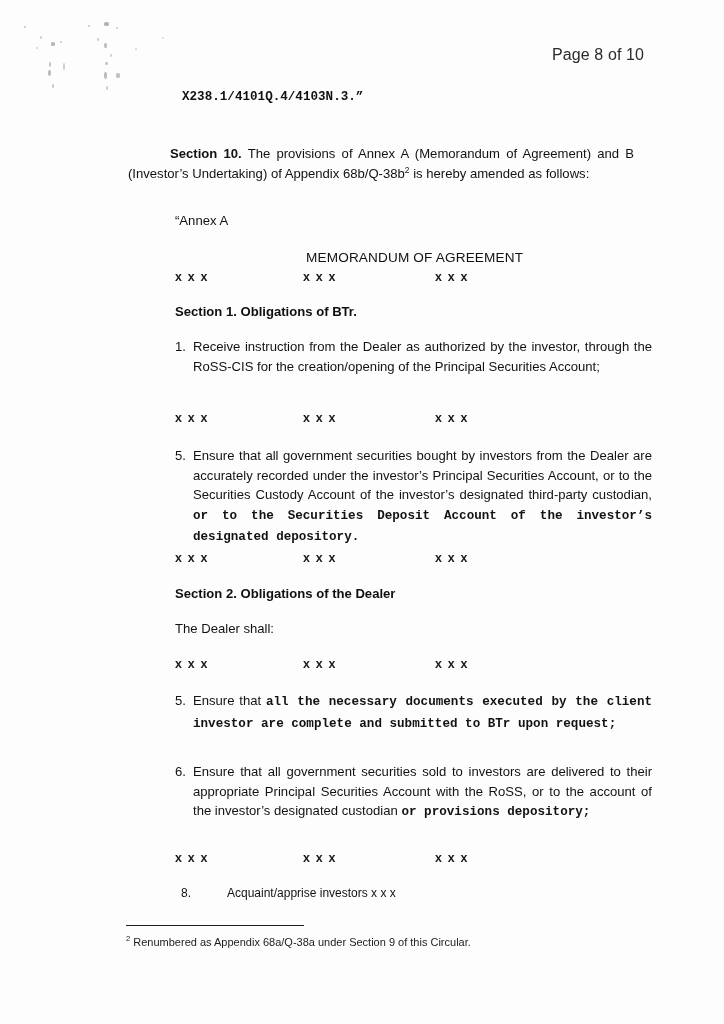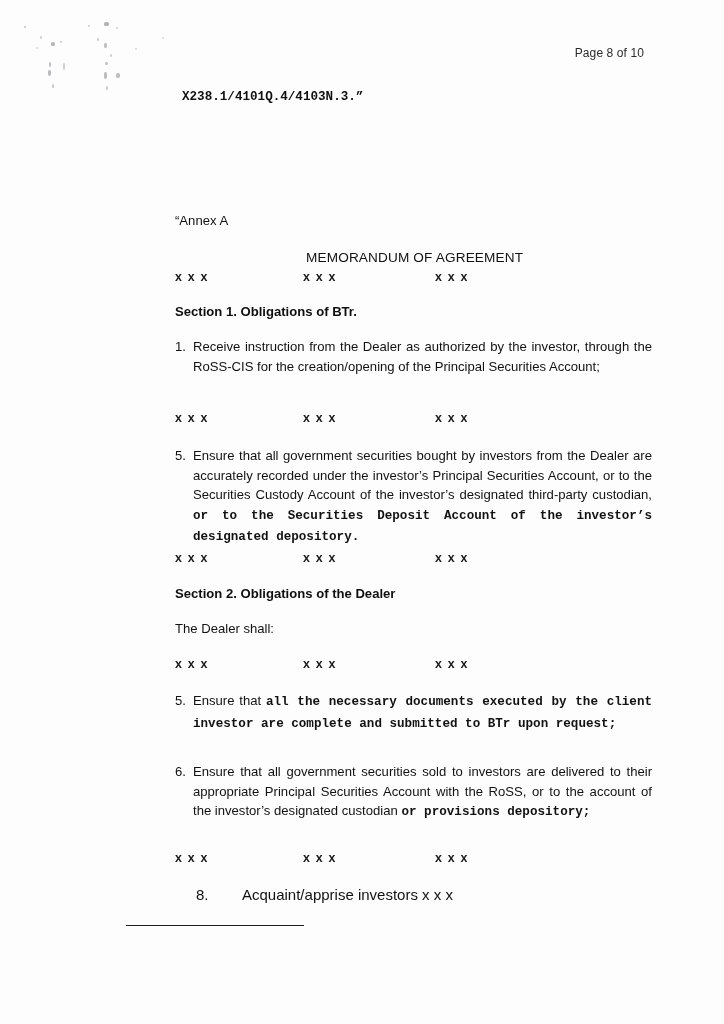--- a/index.html
+++ b/index.html
@@ -33,21 +33,21 @@
     display: block;
     background: #9aa0a6;
     border-radius: 40%;
   }
 
   .page-number {
     position: absolute;
     right: 80px;
     top: 46px;
     font-family: "Liberation Sans", sans-serif;
-    font-size: 12px;
+    font-size: 16px;
     color: #2b2b2b;
     letter-spacing: 0.1px;
     white-space: nowrap;
   }
 
   
   .mono {
     font-family: "Liberation Mono", "DejaVu Sans Mono", monospace;
     font-weight: 700;
     letter-spacing: 0px;
@@ -171,24 +171,23 @@
 
   
   .li .mono {
     font-size: 12.6px;
     margin-top: 40px;
   }
 
   .li-8 {
     position: absolute;
     left: 181px;
-    font-size: 15px;
-    color: #121212;
-    white-space: nowrap;
-    margin-left: 15px;
+    font-size: 12px;
+    color: #121212;
+    white-space: nowrap;
   }
   .li-8 .num8 {
     display: inline-block;
     width: 46px;
   }
 
   .footnote-rule {
     position: absolute;
     left: 126px;
     top: 925px;
@@ -235,20 +234,23 @@
     <i style="left:135px; top:48px;  width:2px; height:2px; opacity:.4;"></i>
     <i style="left:162px; top:37px;  width:2px; height:2px; opacity:.35;"></i>
   </div>
 
   <div class="page-number">Page 8 of 10</div>
 
   <div class="mono-block">
     <span class="lineB">X238.1/4101Q.4/4103N.3.”</span>
   </div>
 
+  <div class="para sec10">
+    <b>Section 10.</b><span>  The provisions of Annex A (Memorandum of Agreement) and B (Investor’s Undertaking) of Appendix 68b/Q-38b</span><sup>2</sup><span> is hereby amended as follows:</span>
+  </div>
 
   <div class="annex-a">“Annex A</div>
 
   <div class="moa-title">MEMORANDUM OF AGREEMENT</div>
 
   <div class="xxx-row" style="top:270px;">
     <span class="c1">x x x</span>
     <span class="c2">x x x</span>
     <span class="c3">x x x</span>
   </div>
@@ -302,14 +304,17 @@
     <span class="c2">x x x</span>
     <span class="c3">x x x</span>
   </div>
 
   <div class="li-8" style="top:886px;">
     <span class="num8">8.</span><span>Acquaint/apprise investors x x x</span>
   </div>
 
   <div class="footnote-rule"></div>
 
+  <div class="footnote">
+    <sup>2</sup><span> Renumbered as Appendix 68a/Q-38a under Section 9 of this Circular.</span>
+  </div>
 
 </div>
 
 </body></html>

